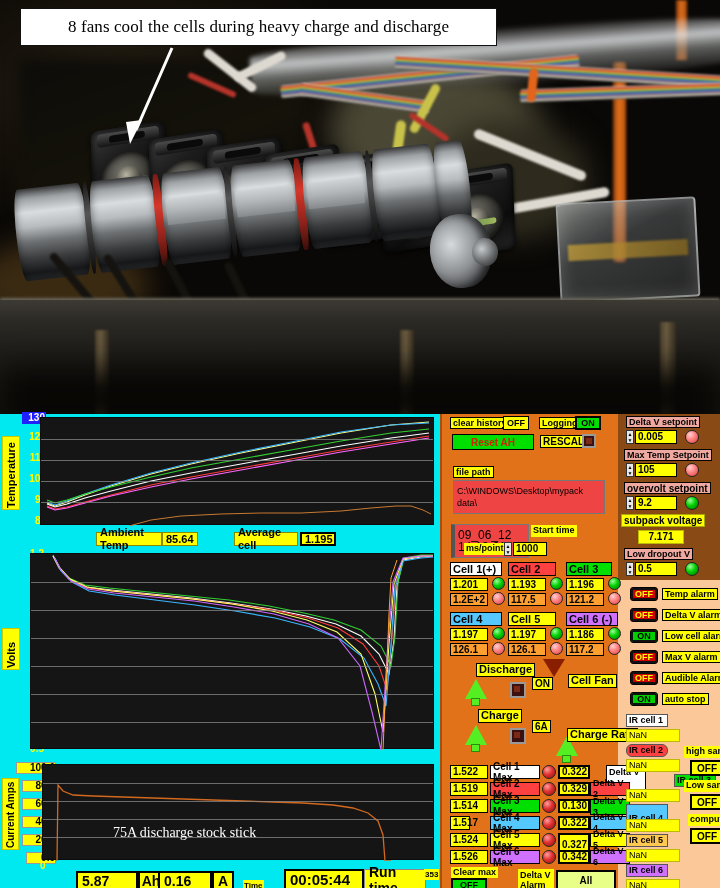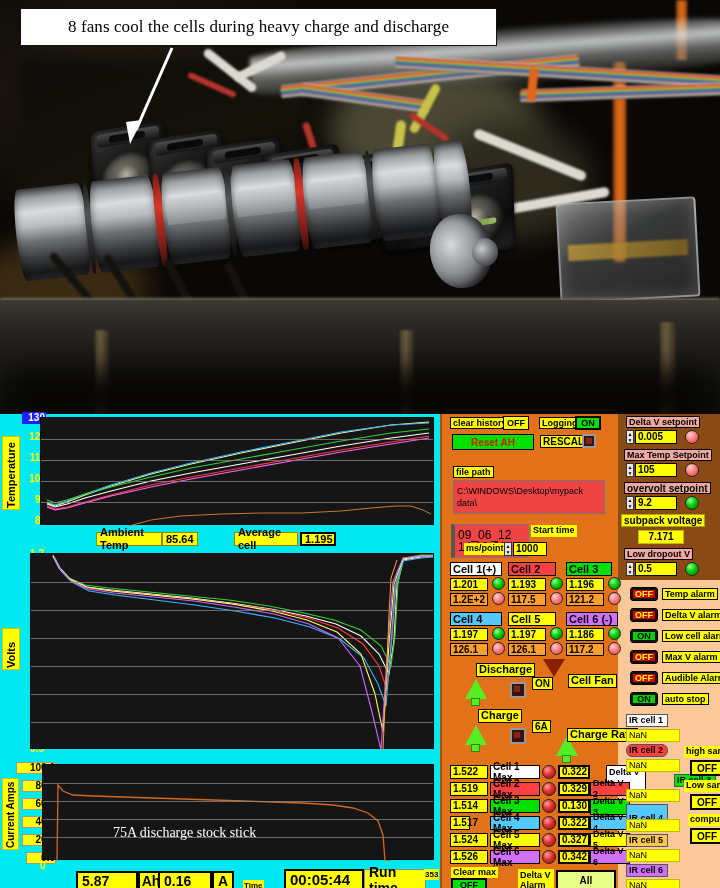--- a/index.html
+++ b/index.html
@@ -676,21 +676,21 @@
 
     <div class="numbox" style="left:10px;top:402px;width:20px;height:14px;">1.517</div>
     <div class="dvlbl" style="left:50px;top:402px;width:50px;height:14px;background:#55c8ff;font-size:10px;">Cell 4 Max</div>
     <div class="led red" style="left:102px;top:402px;width:14px;height:14px;"></div>
     <div class="numbox" style="left:118px;top:402px;width:32px;height:14px;border:2px solid #000;">0.322</div>
     <div class="dvlbl" style="left:150px;top:402px;width:40px;height:14px;background:#55c8ff;">Delta V 4</div>
 
     <div class="numbox" style="left:10px;top:419px;width:38px;height:14px;">1.524</div>
     <div class="dvlbl" style="left:50px;top:419px;width:50px;height:14px;background:#ffff00;font-size:10px;">Cell 5 Max</div>
     <div class="led red" style="left:102px;top:419px;width:14px;height:14px;"></div>
-    <div class="numbox" style="left:118px;top:419px;width:32px;height:14px;border:2px solid #000;">0.327</div>
+    <div class="numbox" style="left:118px;top:419px;width:32px;height:24px;border:2px solid #000;">0.327</div>
     <div class="dvlbl" style="left:150px;top:419px;width:40px;height:14px;background:#ffff00;">Delta V 5</div>
 
     <div class="numbox" style="left:10px;top:436px;width:38px;height:14px;">1.526</div>
     <div class="dvlbl" style="left:50px;top:436px;width:50px;height:14px;background:#d070ff;font-size:10px;">Cell 6 Max</div>
     <div class="led red" style="left:102px;top:436px;width:14px;height:14px;"></div>
     <div class="numbox" style="left:118px;top:436px;width:32px;height:14px;border:2px solid #000;">0.342</div>
     <div class="dvlbl" style="left:150px;top:436px;width:40px;height:14px;background:#d070ff;">Delta V 6</div>
 
     <div class="lbl" style="left:11px;top:453px;height:11px;border:none;">Clear max</div>
     <div class="toggle-yellow" style="left:11px;top:464px;width:36px;height:13px;background:#00e000;border:2px solid #000;">OFF</div>

